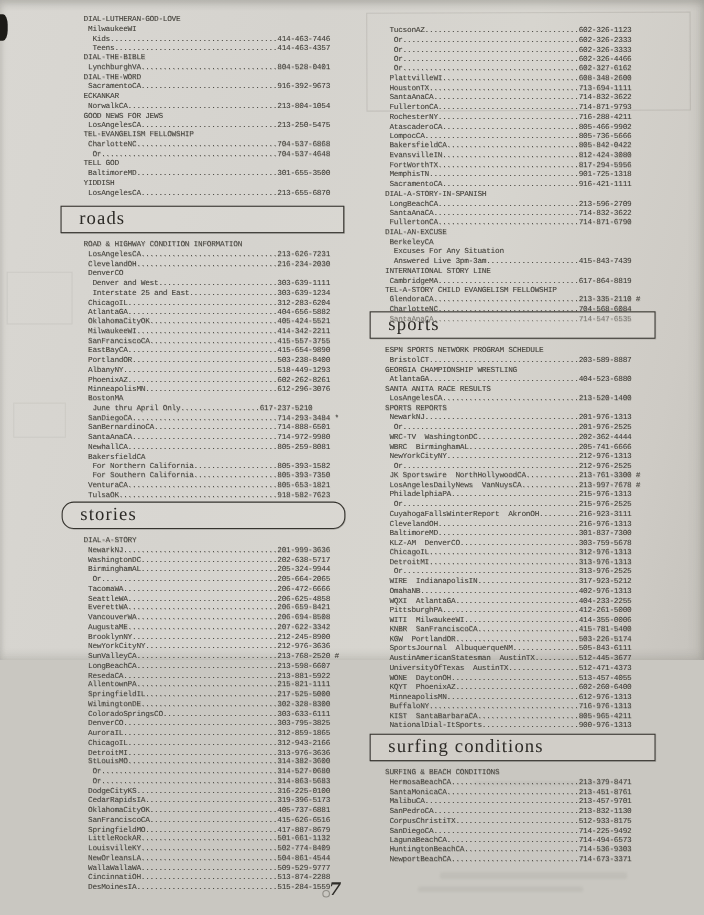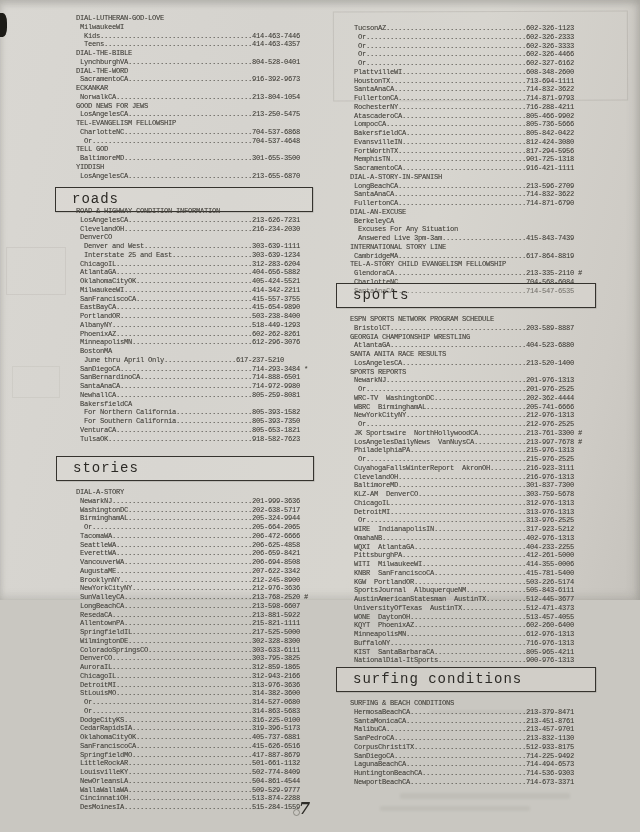--- a/index.html
+++ b/index.html
@@ -21,22 +21,22 @@
   }
   .ln{white-space:pre;height:8.75px;}
   .secbox{
     position:absolute;height:23px;
     border:1.6px solid #35332e;
     background:rgba(223,221,215,0.35);
     box-shadow:0.5px 0.5px 0 rgba(60,58,52,0.3);
   }
   .sectitle{
     display:block;
-    font-family:Liberation Mono, monospace;
-    font-size:14px;line-height:22px;
+    font-family:Liberation Serif, serif;
+    font-size:17px;line-height:22px;
     padding-left:16px;letter-spacing:1px;
     color:#2c2a26;font-weight:500;
   }
   .continued{
     position:absolute;left:155px;top:861px;
     font-size:7px;letter-spacing:-0.2px;color:#4a483f;white-space:pre;
   }
   .pagenum{
     position:absolute;left:299px;top:799px;
     font-family:"DejaVu Serif", serif;
@@ -88,21 +88,21 @@
       <div class="ln">TELL GOD</div>
       <div class="ln"> BaltimoreMD................................301-655-3500</div>
       <div class="ln">YIDDISH</div>
       <div class="ln"> LosAngelesCA...............................213-655-6870</div>
     </div>
 
   <div class="secbox" style="left:55px;top:187px;width:256px;">
     <span class="sectitle">roads</span>
   </div>
 
-  <div class="textlist" style="left:76px;top:207px;">
+  <div class="textlist" style="left:76px;top:219px;">
       <div class="ln">ROAD &amp; HIGHWAY CONDITION INFORMATION</div>
       <div class="ln"> LosAngelesCA...............................213-626-7231</div>
       <div class="ln"> ClevelandOH................................216-234-2030</div>
       <div class="ln"> DenverCO</div>
       <div class="ln">  Denver and West...........................303-639-1111</div>
       <div class="ln">  Interstate 25 and East....................303-639-1234</div>
       <div class="ln"> ChicagoIL..................................312-283-6204</div>
       <div class="ln"> AtlantaGA..................................404-656-5882</div>
       <div class="ln"> OklahomaCityOK.............................405-424-5521</div>
       <div class="ln"> MilwaukeeWI................................414-342-2211</div>
@@ -118,21 +118,21 @@
       <div class="ln"> SanBernardinoCA............................714-888-6501</div>
       <div class="ln"> SantaAnaCA.................................714-972-9980</div>
       <div class="ln"> NewhallCA..................................805-259-8081</div>
       <div class="ln"> BakersfieldCA</div>
       <div class="ln">  For Northern California...................805-393-1582</div>
       <div class="ln">  For Southern California...................805-393-7350</div>
       <div class="ln"> VenturaCA..................................805-653-1821</div>
       <div class="ln"> TulsaOK....................................918-582-7623</div>
     </div>
 
-  <div class="secbox" style="left:56px;top:456px;width:256px;">
+  <div class="secbox" style="left:56px;top:456px;width:256px;border-radius:11px;">
     <span class="sectitle">stories</span>
   </div>
 
   <div class="textlist" style="left:76px;top:488px;">
       <div class="ln">DIAL-A-STORY</div>
       <div class="ln"> NewarkNJ...................................201-999-3636</div>
       <div class="ln"> WashingtonDC...............................202-638-5717</div>
       <div class="ln"> BirminghamAL...............................205-324-9944</div>
       <div class="ln">  Or........................................205-664-2065</div>
       <div class="ln"> TacomaWA...................................206-472-6666</div>

